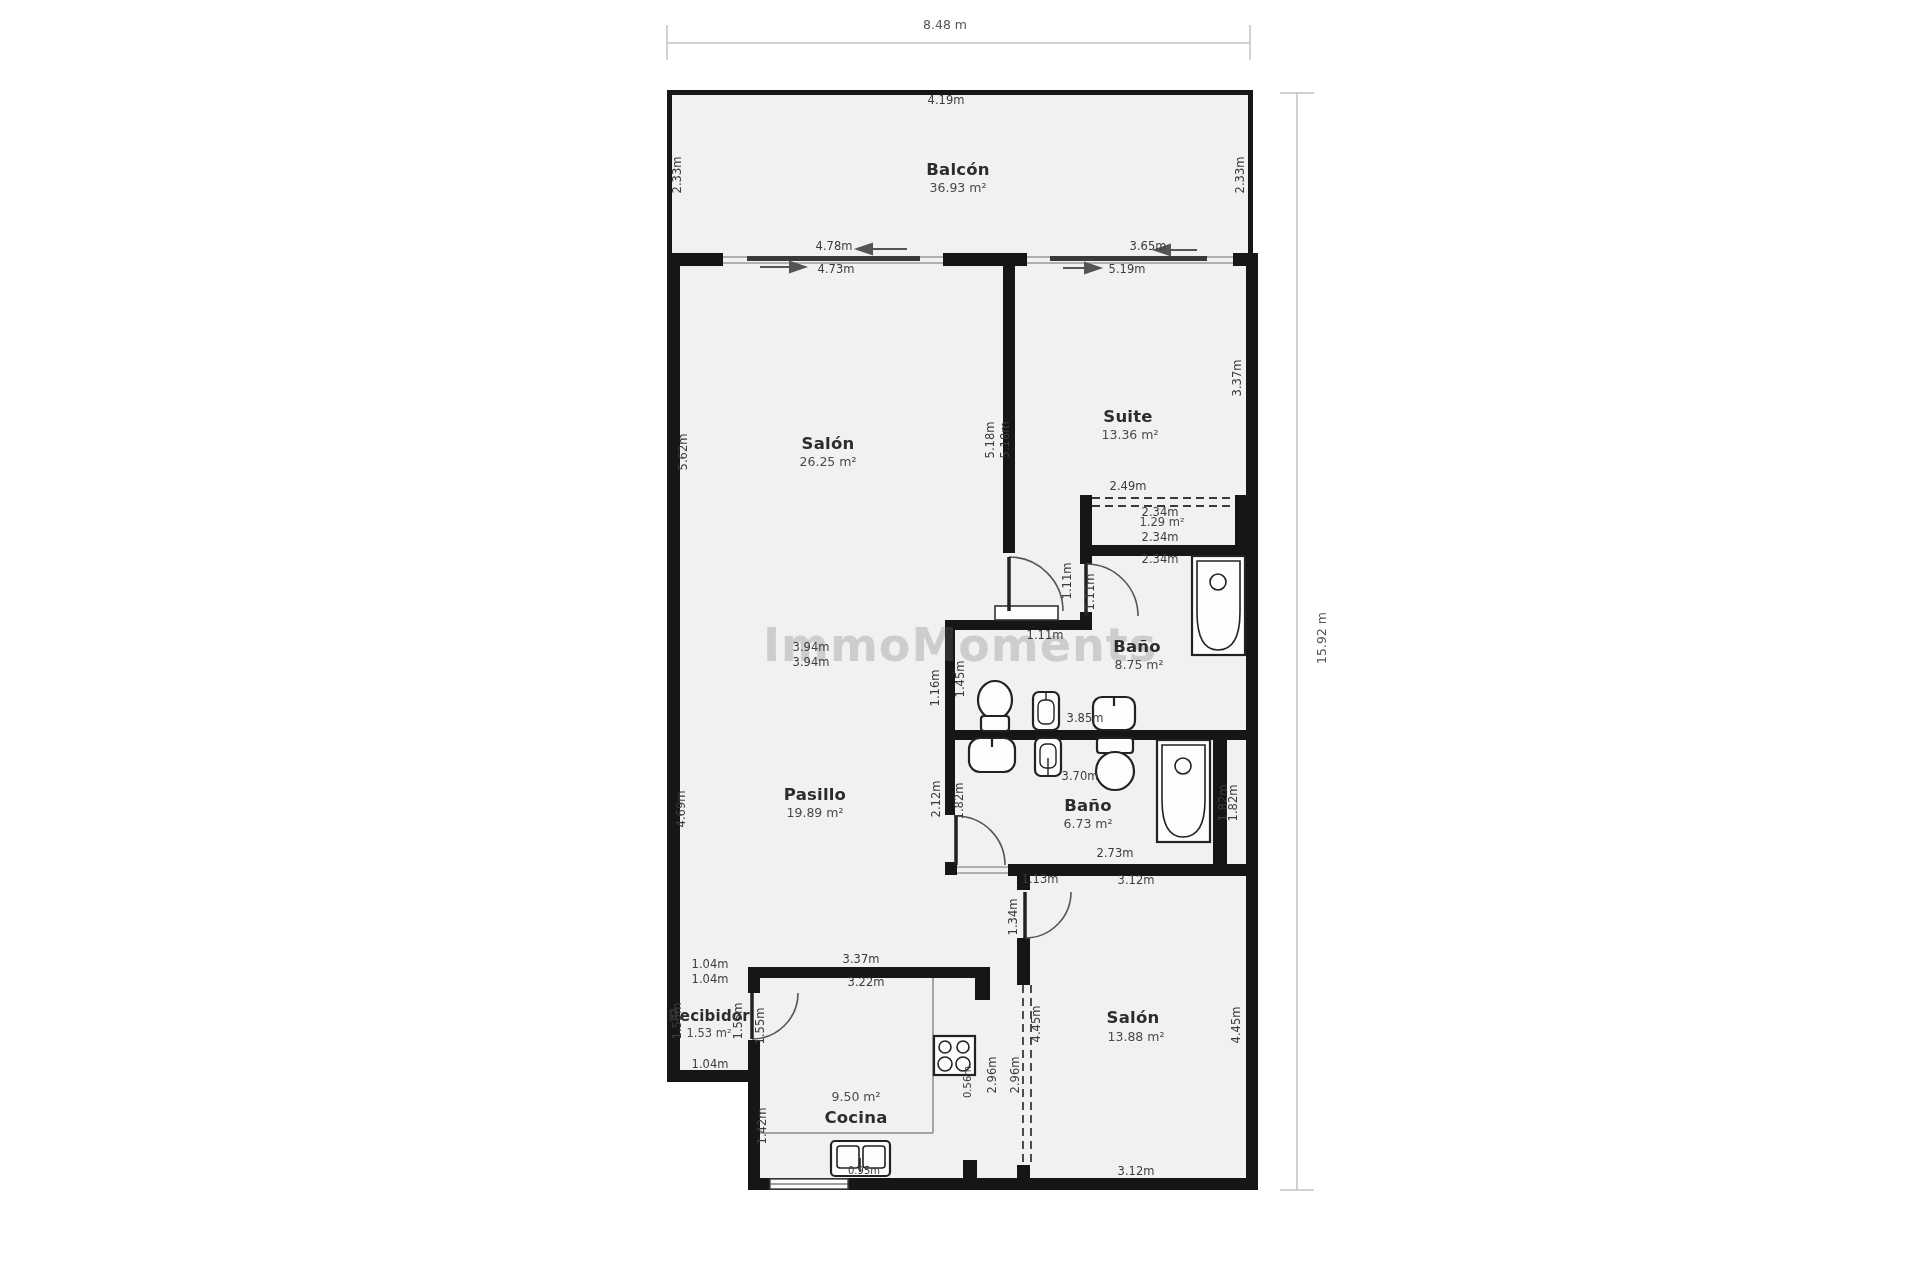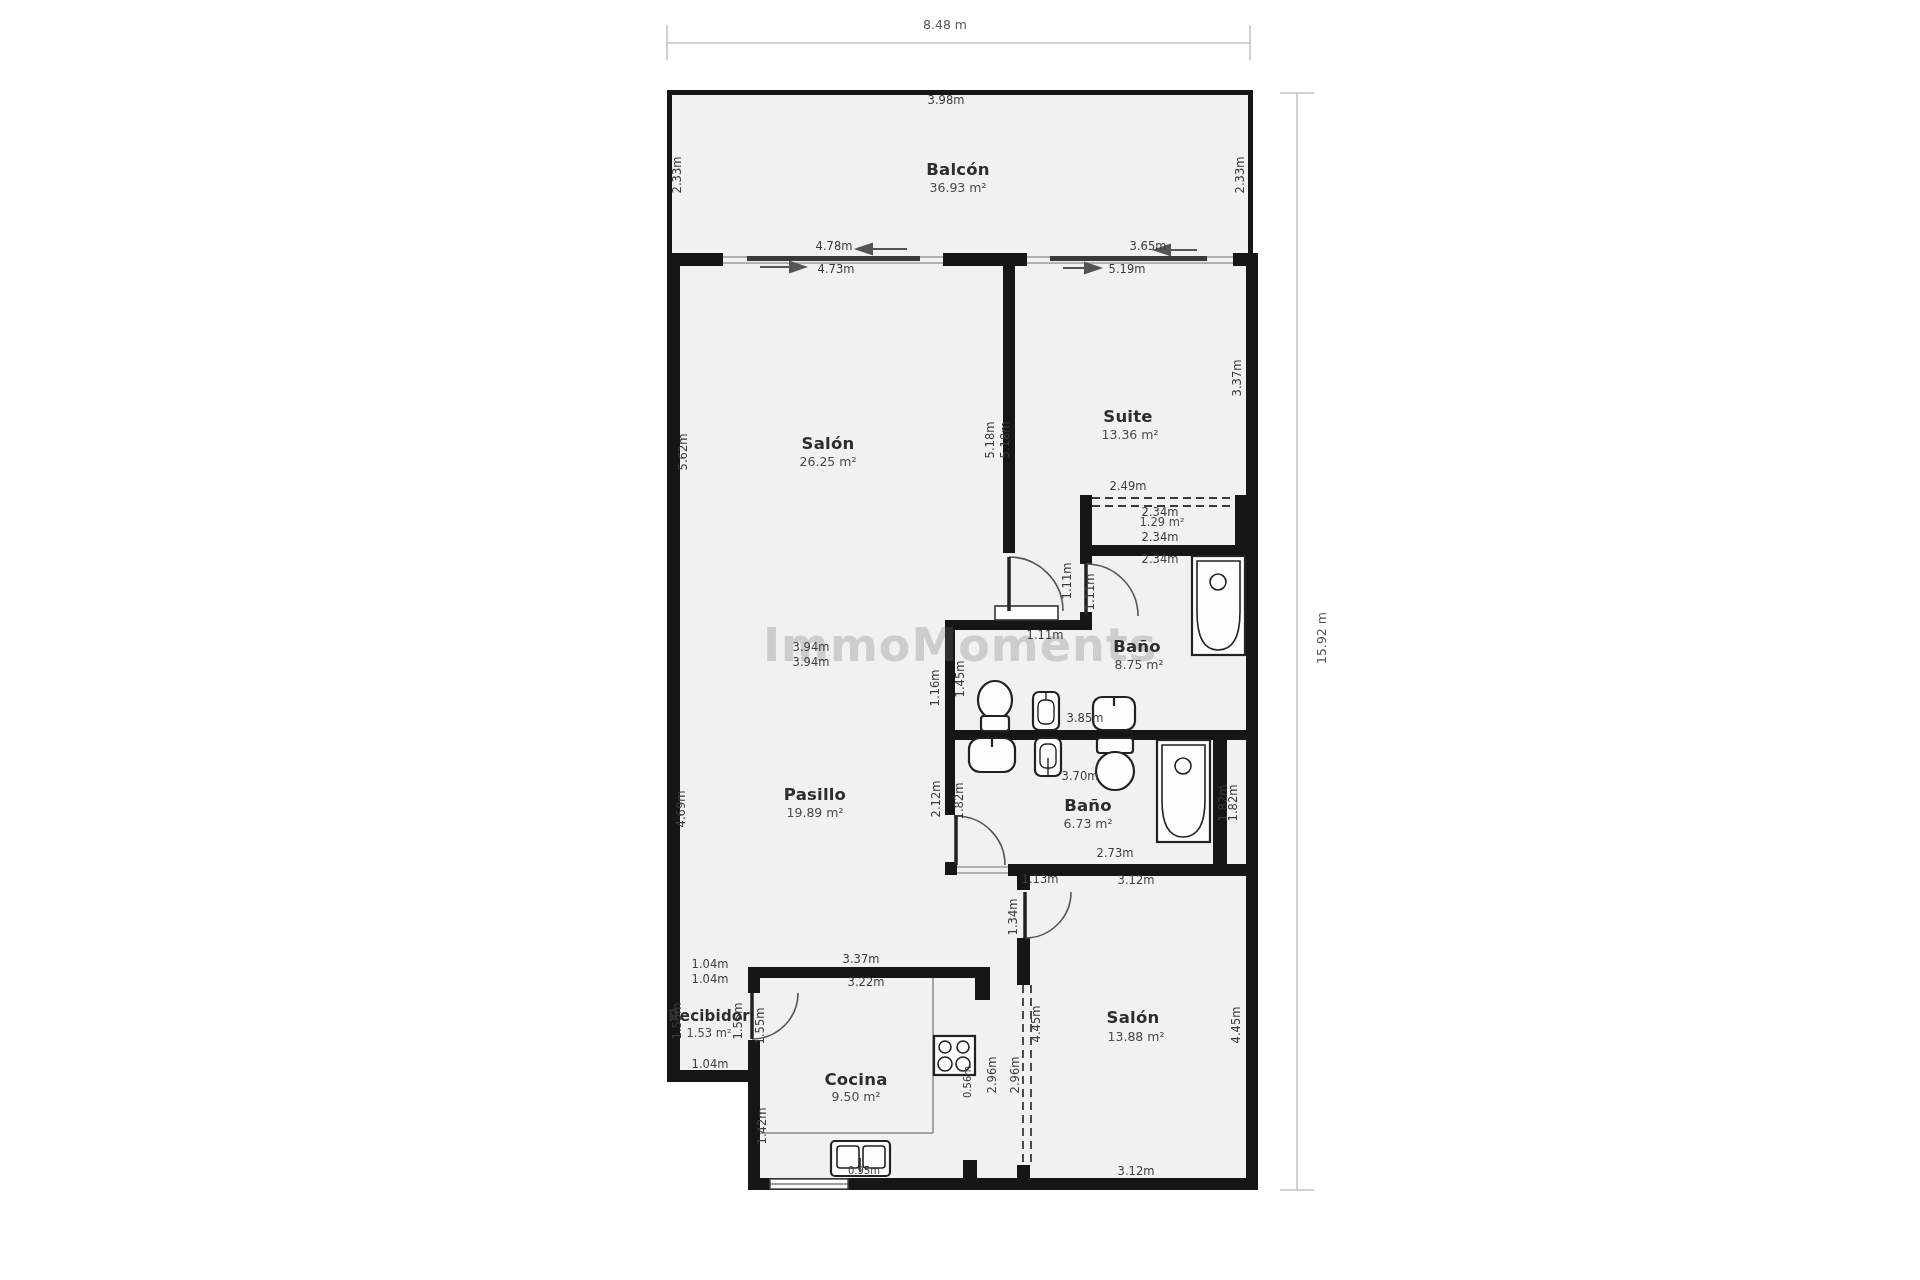--- a/index.html
+++ b/index.html
@@ -188,21 +188,21 @@
       <rect x="863" y="1146" width="22" height="22" rx="3" stroke-width="1.6"></rect>
       <line x1="860" y1="1158" x2="860" y2="1172" stroke-width="1.6"></line>
     </g>
   </svg>
 
   <div class="watermark">ImmoMoments</div>
 
   <div class="dim" style="left:945px;top:24px">8.48 m</div>
   <div class="dim v" style="left:1321px;top:638px">15.92 m</div>
 
-  <div class="lbl" style="left:946px;top:101px">3.98m</div>
+  <div class="lbl" style="left:946px;top:101px">4.19m</div>
   <div class="lbl v" style="left:678px;top:175px">2.33m</div>
   <div class="lbl v" style="left:1241px;top:175px">2.33m</div>
   <div class="rname" style="left:958px;top:169px">Balcón</div>
   <div class="rarea" style="left:958px;top:187px">36.93 m²</div>
 
   <div class="lbl" style="left:834px;top:247px">4.78m</div>
   <div class="lbl" style="left:836px;top:270px">4.73m</div>
   <div class="lbl" style="left:1148px;top:247px">3.65m</div>
   <div class="lbl" style="left:1127px;top:270px">5.19m</div>
 
@@ -261,19 +261,19 @@
   <div class="lbl" style="left:710px;top:980px">1.04m</div>
   <div class="rname" style="left:709px;top:1016px;font-size:15px">Recibidor</div>
   <div class="rarea small" style="left:709px;top:1033px">1.53 m²</div>
   <div class="lbl v" style="left:678px;top:1021px">1.55m</div>
   <div class="lbl v" style="left:739px;top:1021px">1.55m</div>
   <div class="lbl v" style="left:761px;top:1026px">1.55m</div>
   <div class="lbl" style="left:710px;top:1065px">1.04m</div>
 
   <div class="lbl" style="left:861px;top:960px">3.37m</div>
   <div class="lbl" style="left:866px;top:983px">3.22m</div>
-  <div class="rname" style="left:856px;top:1079px">Cocina</div>
+  <div class="rname" style="left:856px;top:1117px">Cocina</div>
   <div class="rarea" style="left:856px;top:1096px">9.50 m²</div>
   <div class="lbl v" style="left:968px;top:1082px;font-size:10px">0.56m</div>
   <div class="lbl v" style="left:763px;top:1126px">1.42m</div>
   <div class="lbl" style="left:864px;top:1171px;font-size:10px">0.95m</div>
 
 </div>
 
 </body></html>

